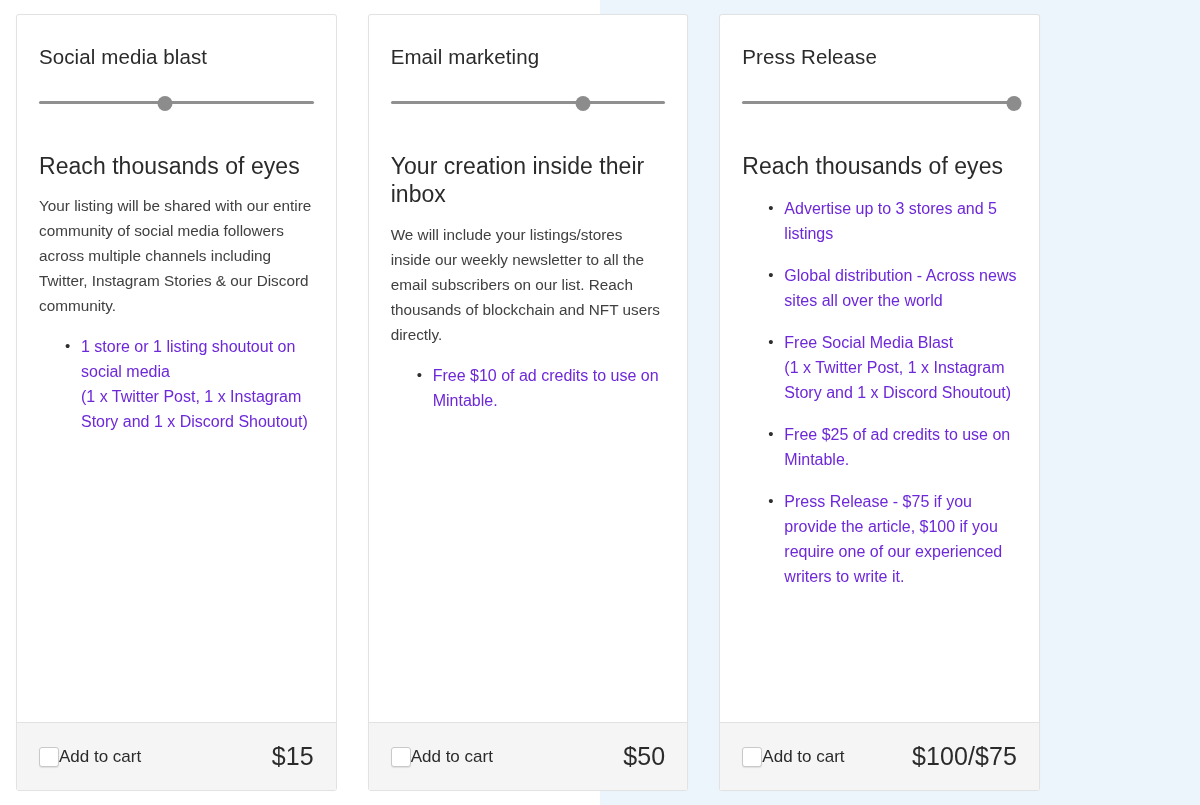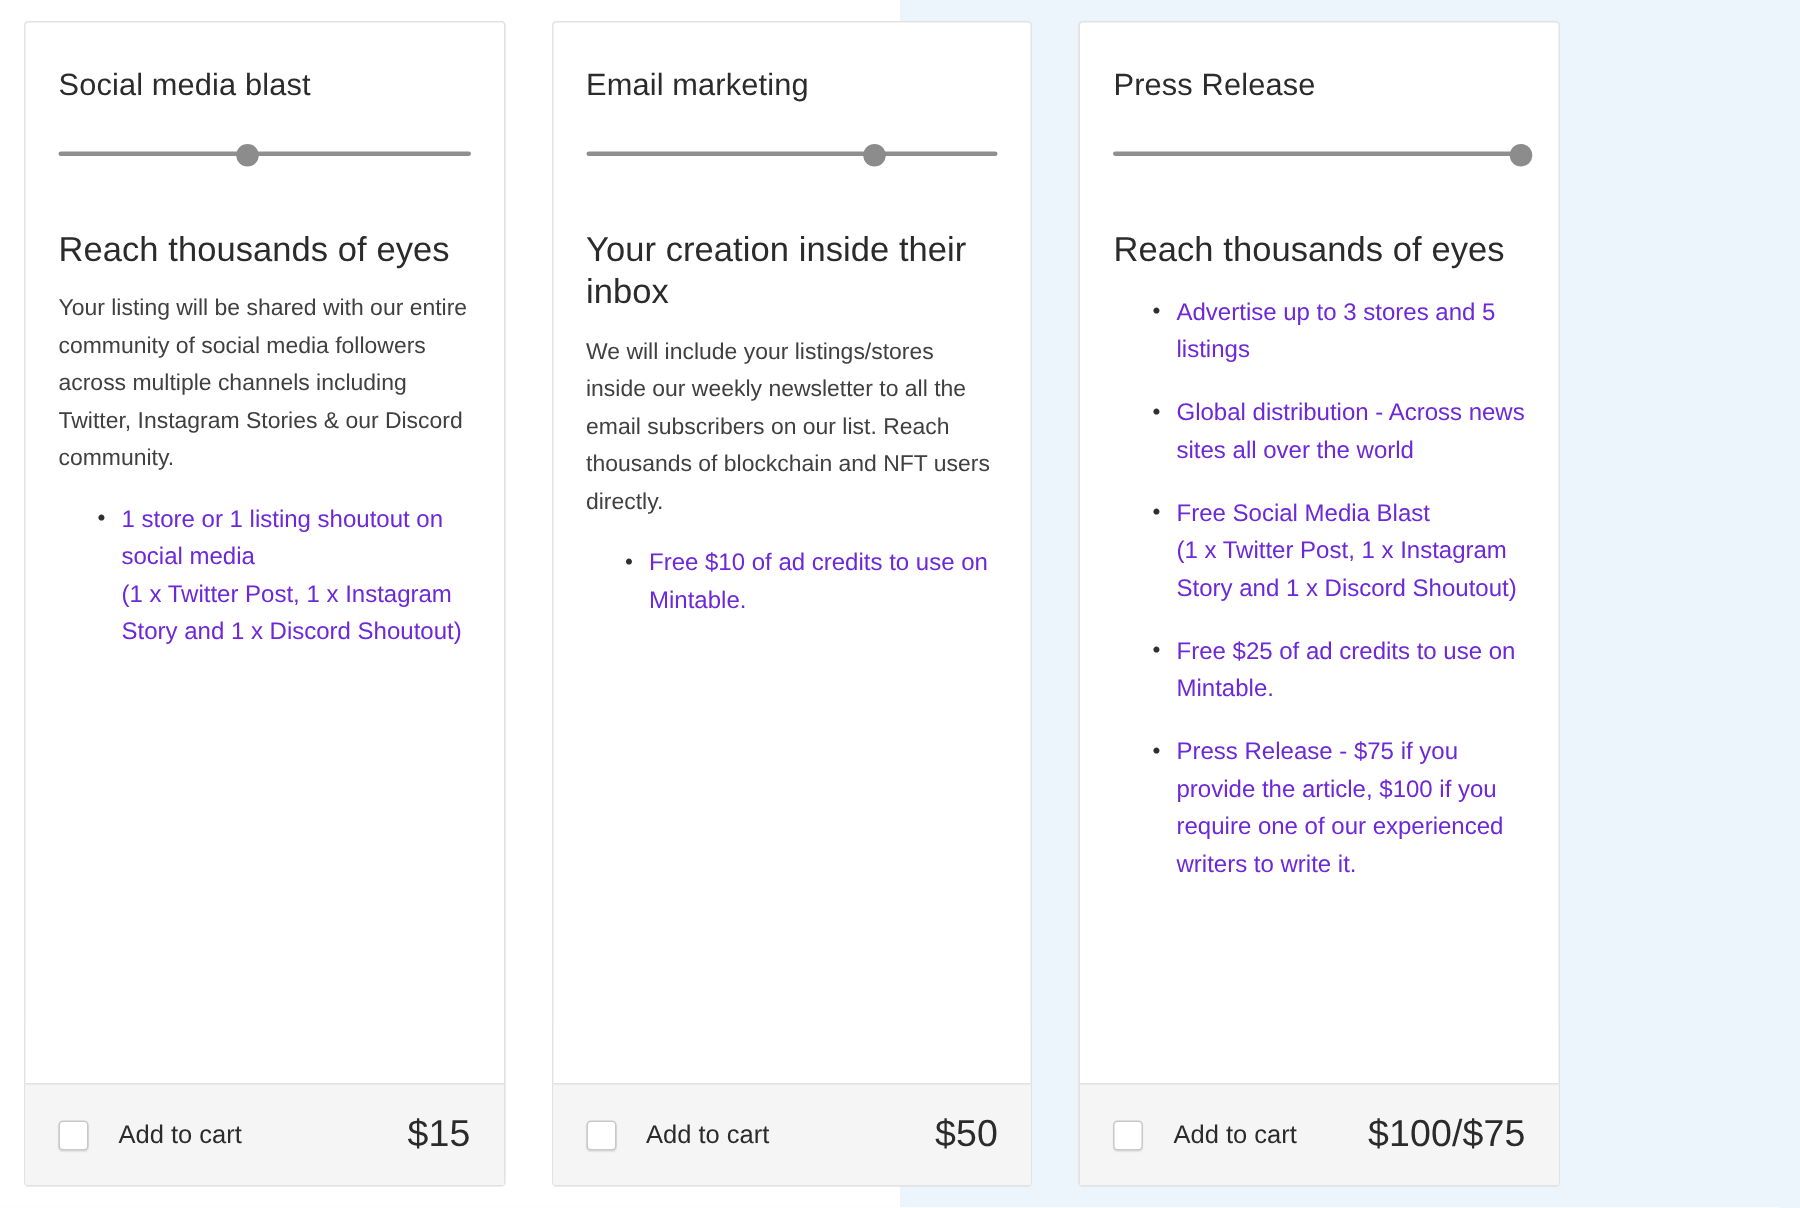--- a/index.html
+++ b/index.html
@@ -130,21 +130,21 @@
     background: #ffffff;
     border: 1px solid #c9c9c9;
     border-radius: 3px;
     box-shadow: 0 1px 1px rgba(0,0,0,0.09);
     flex: 0 0 auto;
     cursor: pointer;
   }
   .cb-label {
     font-size: 17px;
     color: #2b2b2b;
-    margin-left: 20px;
+    margin-left: 0;
     cursor: pointer;
   }
   .price {
     margin-left: auto;
     font-size: 25px;
     color: #2b2b2b;
     letter-spacing: 0.1px;
   }
 </style>
 </head>

